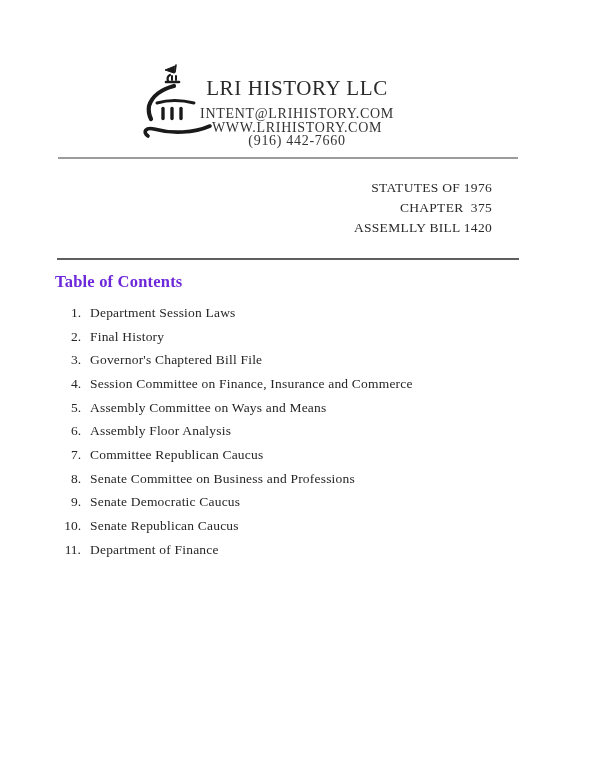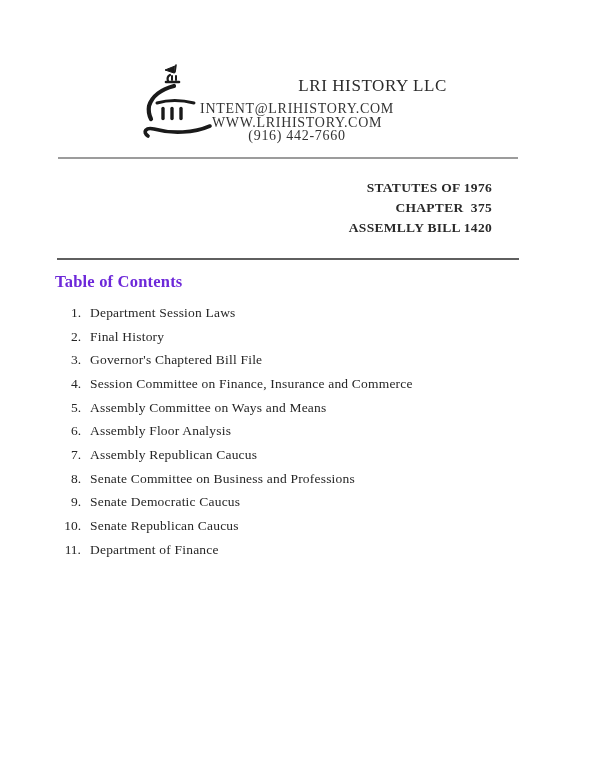--- a/index.html
+++ b/index.html
@@ -26,26 +26,25 @@
     height: 78px;
   }
   .header-text {
     position: absolute;
     left: 147px;
     top: 76px;
     width: 300px;
     text-align: center;
   }
   .company {
-    font-size: 17px;
+    font-size: 21px;
     letter-spacing: 0.6px;
     color: #2a2a2a;
     margin-bottom: 6px;
     white-space: pre;
-    text-align: right;
   }
   .contact {
     font-size: 14px;
     letter-spacing: 0.7px;
     line-height: 13.5px;
     color: #333333;
     white-space: pre;
   }
 
   
@@ -69,21 +68,21 @@
     height: 1.5px;
     background: #5f5f5f;
   }
 
   
   .ref-block {
     position: absolute;
     top: 178px;
     right: 108px;
     text-align: right;
-    font-weight: bold;
+    font-weight: normal;
     font-size: 13.5px;
     line-height: 20px;
     letter-spacing: 0.3px;
     color: #2a2a2a;
   }
   .ref-line { white-space: pre; }
 
   
   .toc-heading {
     position: absolute;
@@ -188,21 +187,21 @@
     <li>
       <span class="num">5.</span>
       <span class="ttl">Assembly Committee on Ways and Means</span>
     </li>
     <li>
       <span class="num">6.</span>
       <span class="ttl">Assembly Floor Analysis</span>
     </li>
     <li>
       <span class="num">7.</span>
-      <span class="ttl">Assembly Republican Caucus</span>
+      <span class="ttl">Committee Republican Caucus</span>
     </li>
     <li>
       <span class="num">8.</span>
       <span class="ttl">Senate Committee on Business and Professions</span>
     </li>
     <li>
       <span class="num">9.</span>
       <span class="ttl">Senate Democratic Caucus</span>
     </li>
     <li>

